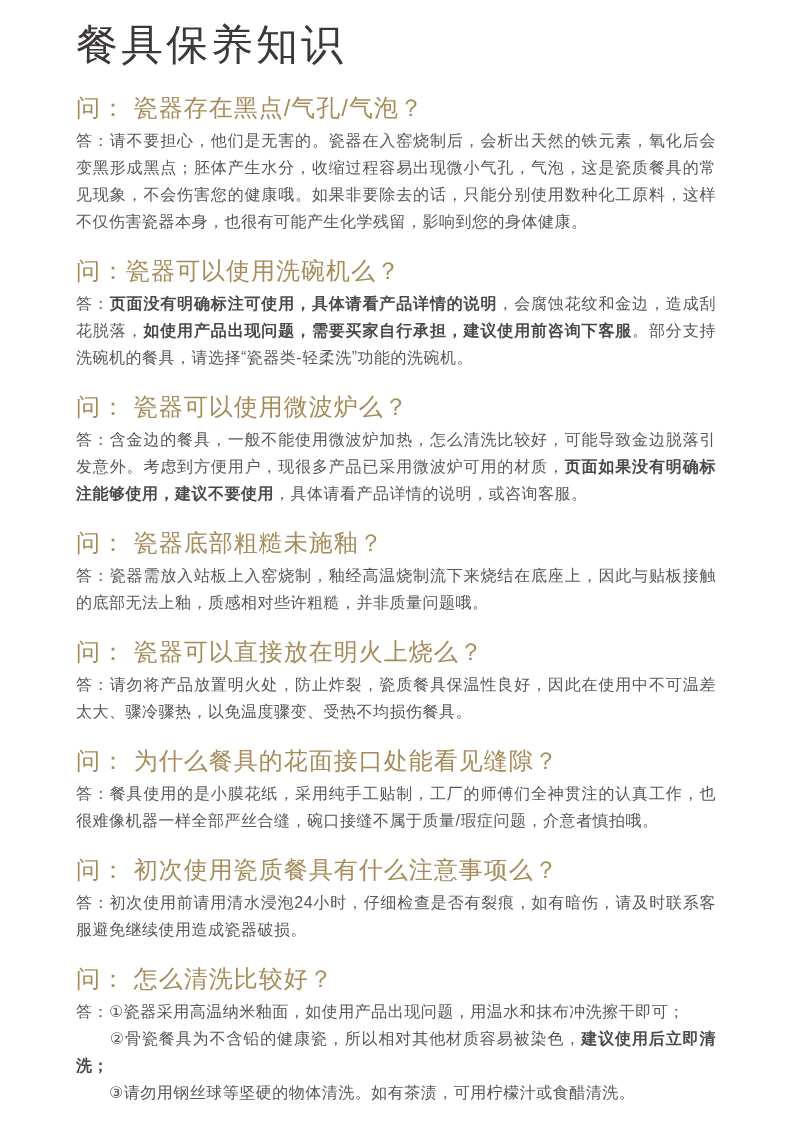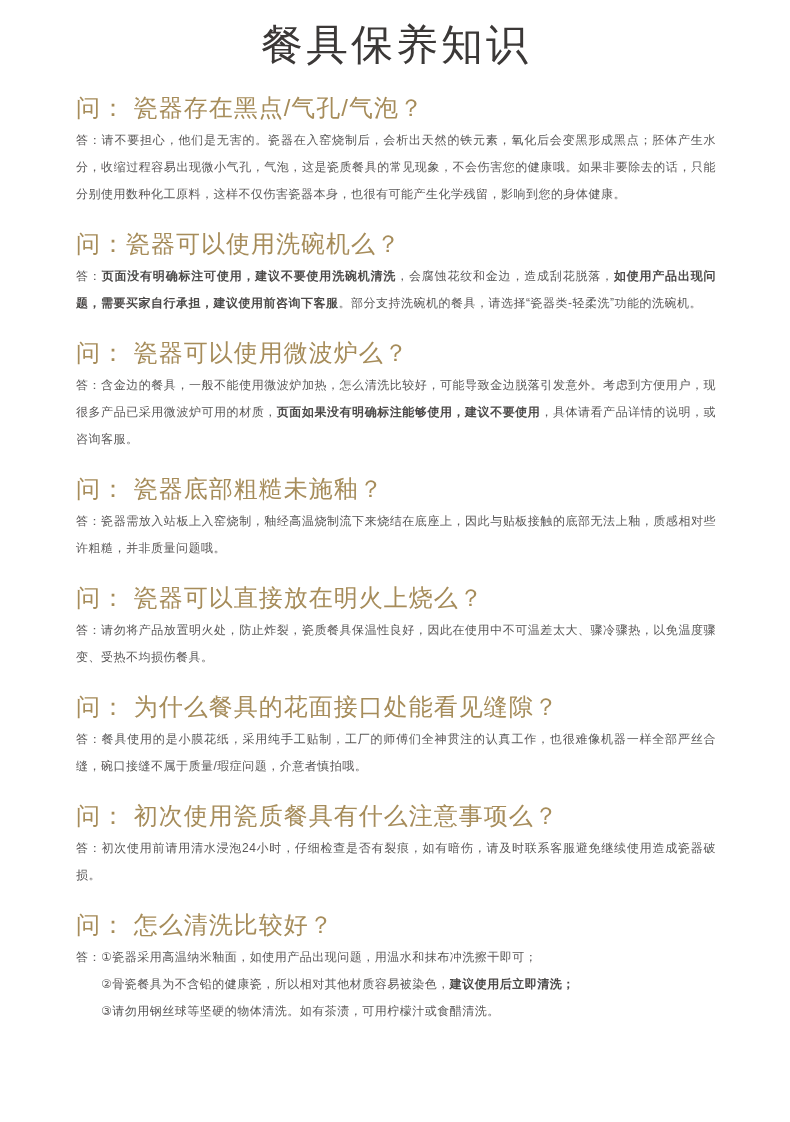--- a/index.html
+++ b/index.html
@@ -14,35 +14,35 @@
     background: #ffffff;
     padding: 16px 74px 0 76px;
     overflow: hidden;
   }
   .doc-title {
     font-family: "Liberation Serif", "DejaVu Serif", serif;
     font-weight: 400;
     font-size: 42px;
     line-height: 54px;
     color: #3b3837;
-    text-align: center;
+    text-align: left;
     letter-spacing: 3px;
     margin: 2px 0 14px 0;
   }
   .faq-section { }
   .faq-q {
     font-size: 24px;
     line-height: 25px;
     font-weight: 400;
     color: #a68c5a;
     letter-spacing: 1px;
     margin: 23px 0 7px 0;
   }
   .faq-a {
-    font-size: 12px;
+    font-size: 16px;
     line-height: 27px;
     color: #595757;
     text-align: justify;
     white-space: pre-wrap;
     letter-spacing: 0.5px;
   }
   .faq-a .seg-bold {
     font-weight: 700;
     color: #4c4a49;
   }
@@ -53,21 +53,21 @@
 <div class="page">
   <h1 class="doc-title">餐具保养知识</h1>
 
   <div class="faq-section">
     <div class="faq-q">问： 瓷器存在黑点/气孔/气泡？</div>
     <div class="faq-a"><span>答：请不要担心，他们是无害的。瓷器在入窑烧制后，会析出天然的铁元素，氧化后会变黑形成黑点；胚体产生水分，收缩过程容易出现微小气孔，气泡，这是瓷质餐具的常见现象，不会伤害您的健康哦。如果非要除去的话，只能分别使用数种化工原料，这样不仅伤害瓷器本身，也很有可能产生化学残留，影响到您的身体健康。</span></div>
   </div>
 
   <div class="faq-section">
     <div class="faq-q">问：瓷器可以使用洗碗机么？</div>
-    <div class="faq-a"><span>答：</span><span class="seg-bold">页面没有明确标注可使用，建议不要使用洗碗机清洗</span><span>，会腐蚀花纹和金边，造成刮花脱落，</span><span class="seg-bold">如使用产品出现问题，需要买家自行承担，建议使用前咨询下客服</span><span>。部分支持洗碗机的餐具，请选择“瓷器类-轻柔洗”功能的洗碗机。</span></div>
+    <div class="faq-a"><span>答：</span><span class="seg-bold">页面没有明确标注可使用，具体请看产品详情的说明</span><span>，会腐蚀花纹和金边，造成刮花脱落，</span><span class="seg-bold">如使用产品出现问题，需要买家自行承担，建议使用前咨询下客服</span><span>。部分支持洗碗机的餐具，请选择“瓷器类-轻柔洗”功能的洗碗机。</span></div>
   </div>
 
   <div class="faq-section">
     <div class="faq-q">问： 瓷器可以使用微波炉么？</div>
     <div class="faq-a"><span>答：含金边的餐具，一般不能使用微波炉加热，怎么清洗比较好，可能导致金边脱落引发意外。考虑到方便用户，现很多产品已采用微波炉可用的材质，</span><span class="seg-bold">页面如果没有明确标注能够使用，建议不要使用</span><span>，具体请看产品详情的说明，或咨询客服。</span></div>
   </div>
 
   <div class="faq-section">
     <div class="faq-q">问： 瓷器底部粗糙未施釉？</div>
     <div class="faq-a"><span>答：瓷器需放入站板上入窑烧制，釉经高温烧制流下来烧结在底座上，因此与贴板接触的底部无法上釉，质感相对些许粗糙，并非质量问题哦。</span></div>

